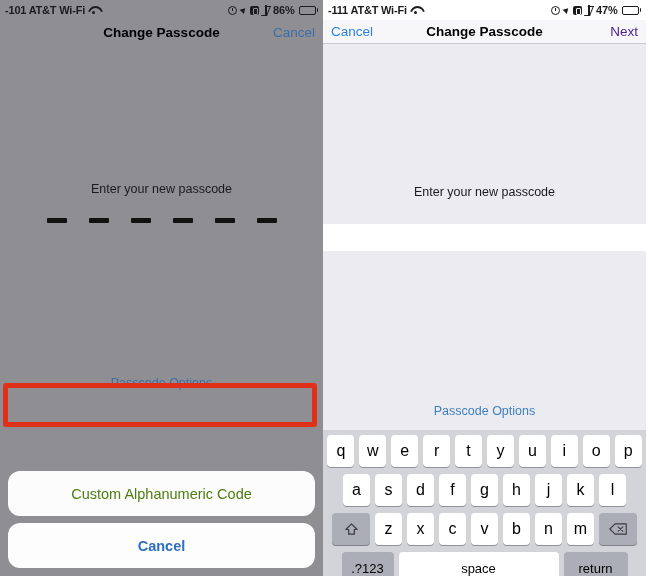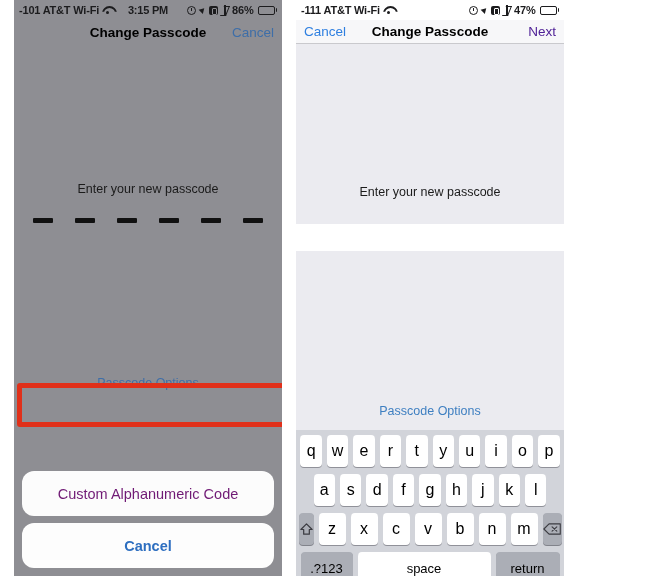--- a/index.html
+++ b/index.html
@@ -3,21 +3,21 @@
 <meta charset="utf-8">
 <style>
   * { margin:0; padding:0; box-sizing:border-box; }
   html,body { width:650px; height:576px; }
   body {
     font-family:"Liberation Sans", sans-serif;
     background:#ffffff;
     overflow:hidden;
   }
   .screens { display:flex; width:650px; height:576px; }
-  .panel { width:268px; height:576px; position:relative; overflow:hidden;margin-left:14px; }
+  .panel { width:323px; height:576px; position:relative; overflow:hidden; }
 
   
   .panel-left { background:#8e8e93; }
 
   .statusbar {
     height:20px; display:flex; align-items:center;
     font-size:11px; font-weight:bold; letter-spacing:-0.2px;
     padding:0 5px; position:relative;
   }
   .sb-left { display:flex; align-items:center; gap:3px; white-space:nowrap; }
@@ -86,21 +86,21 @@
     font-size:12.5px; color:#3e6ea8;
   }
 
   
   .sheet{ position:absolute; left:8px; right:8px; bottom:8px; }
   .sheet-group{
     background:#fbfbfb; border-radius:12px; overflow:hidden;
   }
   .sheet-item{
     height:45px; display:flex; align-items:center; justify-content:center;
-    font-size:14.5px; color:#701a75; background:#fcfcfc;
+    font-size:14.5px; color:#4d7c0f; background:#fcfcfc;
     border-bottom:0.5px solid #dcdcdc;
   }
   .sheet-item:last-child{ border-bottom:none; }
   .sheet-cancel{
     margin-top:7px; height:45px; display:flex;align-items:center;justify-content:center;
     background:#fdfdfd; border-radius:12px;
     font-size:14.5px; font-weight:bold; color:#2e6fc0;
   }
   .redbox{
     position:absolute; left:3px; top:383px; width:314px; height:44px;
@@ -163,21 +163,20 @@
 
 <div class="screens">
 
   <div class="panel panel-left">
 
     <div class="statusbar">
       <div class="sb-left">
         <span>-101 AT&amp;T Wi-Fi</span>
         <span class="icon-wifi"></span>
       </div>
-      <div class="sb-center">3:15 PM</div>
       <div class="sb-right">
         <span class="icon-alarm"></span>
         <span class="icon-loc"></span>
         <span class="icon-rot"></span>
         <span class="icon-bt"></span>
         <span>86%</span>
         <span class="batt">
           <span class="batt-body"><span class="batt-fill" style="width:53%"></span></span>
           <span class="batt-cap"></span>
         </span>

